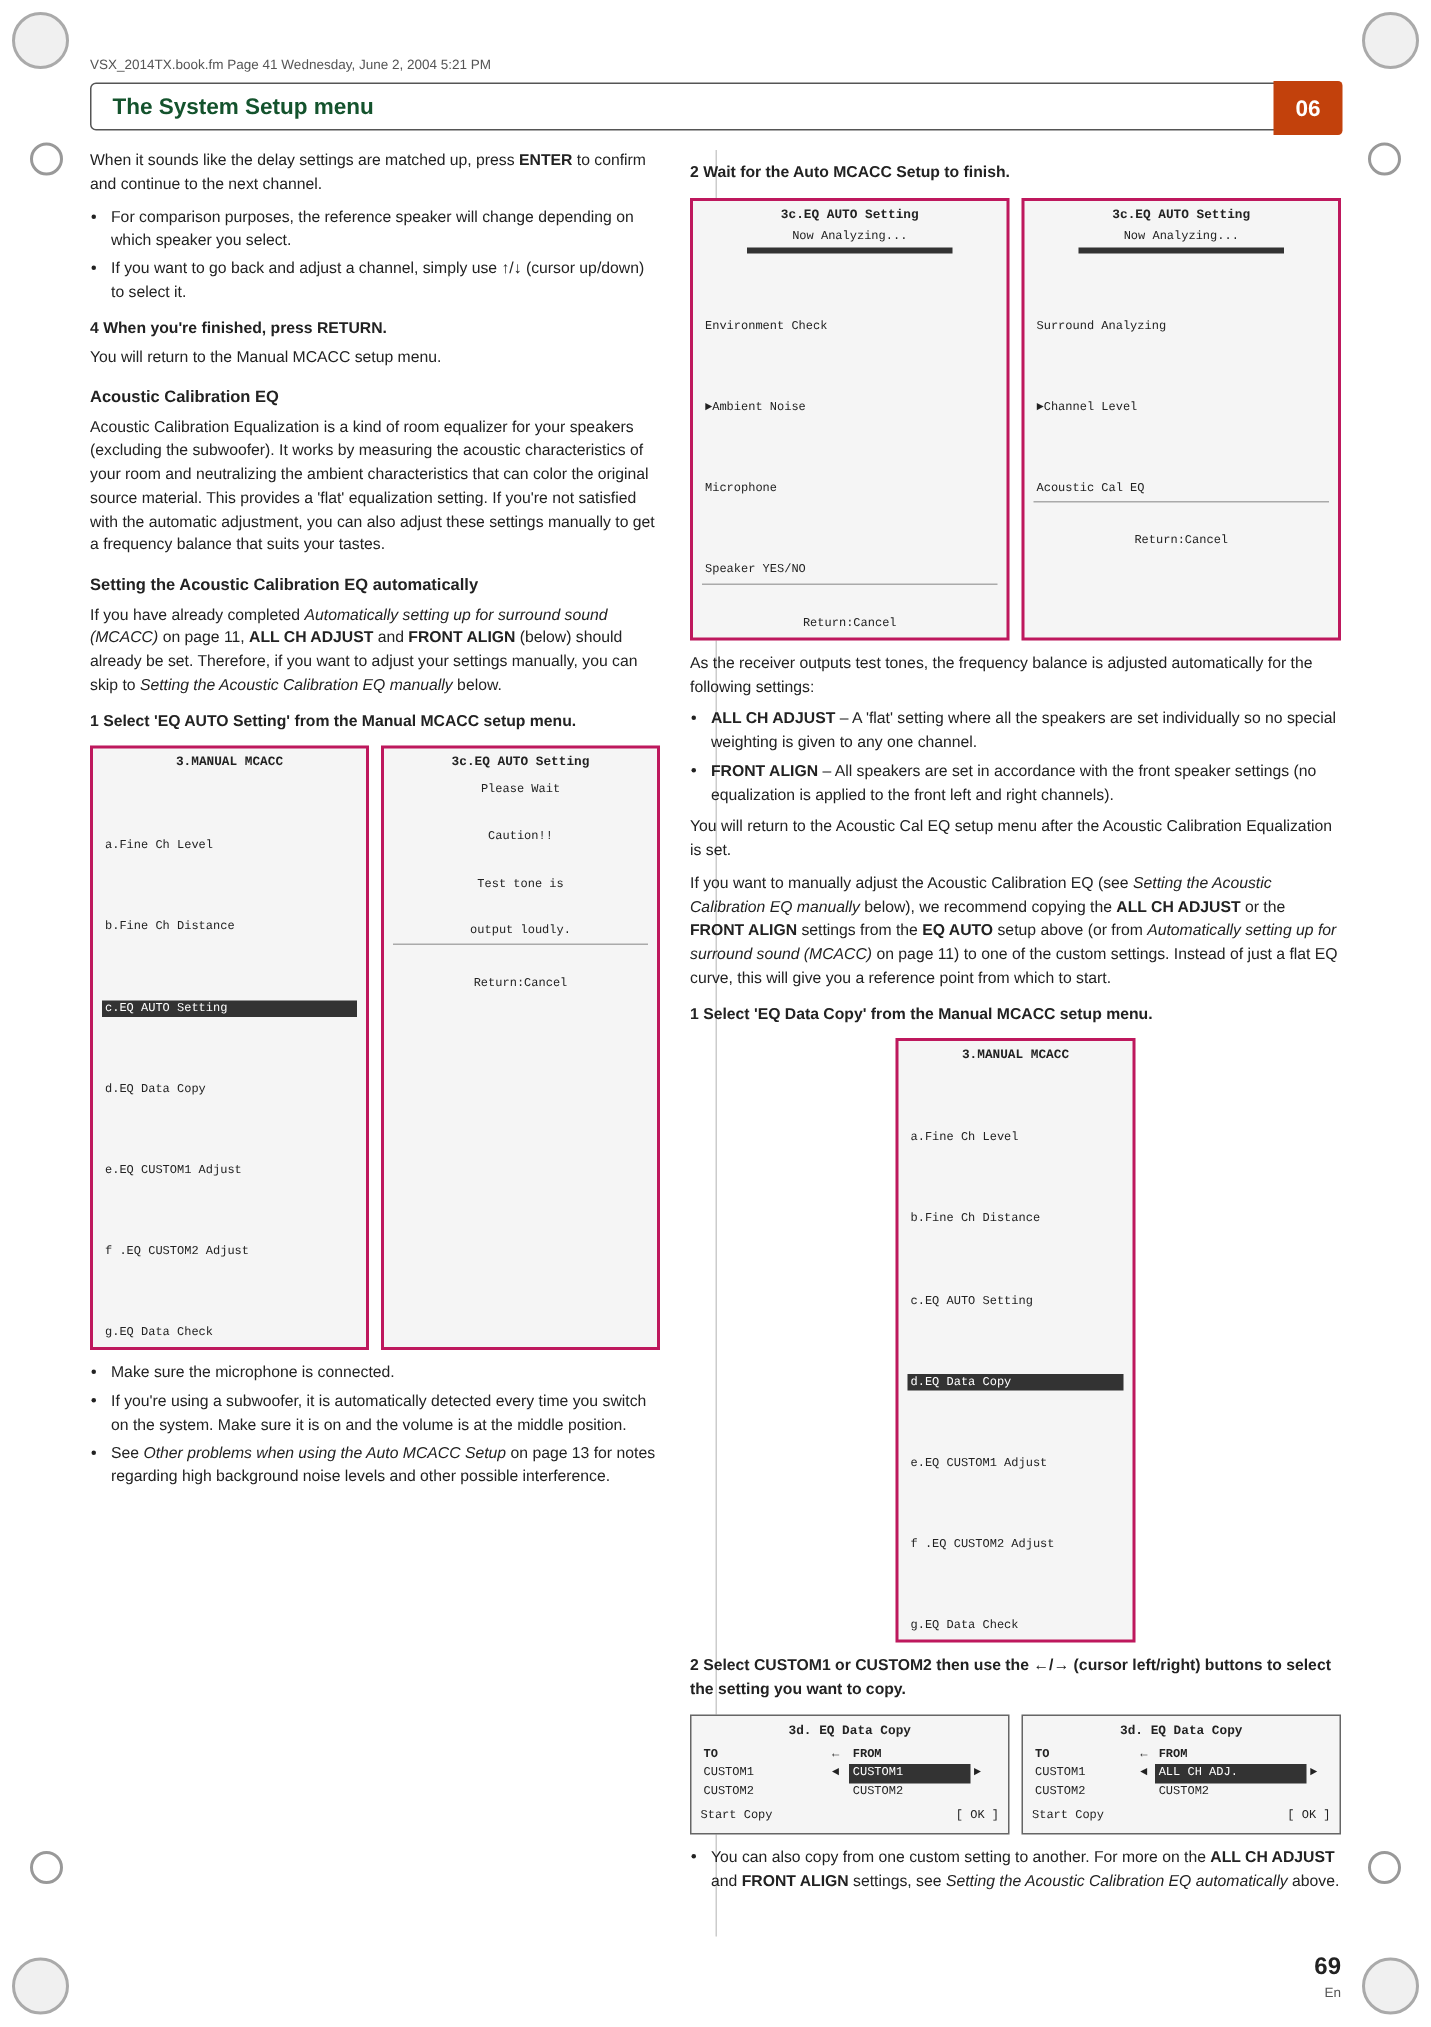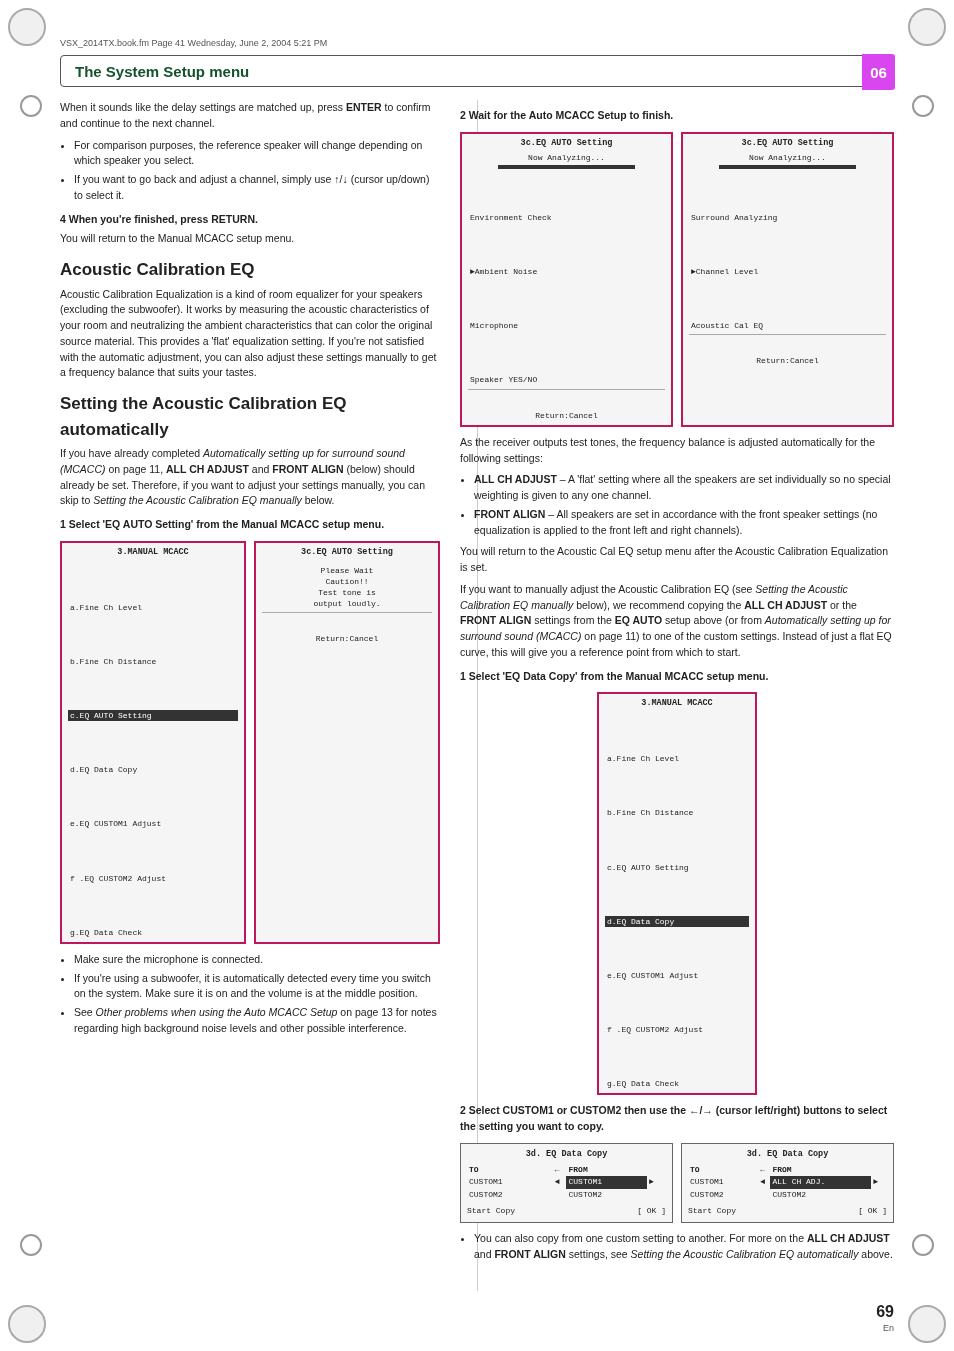--- a/index.html
+++ b/index.html
@@ -43,25 +43,25 @@
     }
     .header-title {
       font-size: 15px;
       font-weight: bold;
       color: #14532d;
     }
     .header-number {
       position: absolute;
       right: -2px;
       top: -2px;
-      background: #d946ef;
+      background: #c2410c;
       color: #fff;
       font-size: 15px;
       font-weight: bold;
-      width: 33px;
+      width: 46px;
       height: 36px;
       display: flex;
       align-items: center;
       justify-content: center;
       border-radius: 0 3px 3px 0;
     }
 
     
     .file-info {
       position: absolute;
@@ -93,21 +93,21 @@
       font-size: 10.5px;
       line-height: 1.5;
     }
 
     p { margin-bottom: 6px; }
     b { font-weight: bold; }
     em { font-style: italic; }
 
     .section-heading {
       font-weight: bold;
-      font-size: 17px;
+      font-size: 11px;
       margin-top: 10px;
       margin-bottom: 4px;
     }
 
     .step-heading {
       font-weight: bold;
       font-size: 10.5px;
       margin-top: 8px;
       margin-bottom: 4px;
     }
@@ -175,21 +175,21 @@
 
     .screen-box .wait-text {
       text-align: center;
       font-size: 8px;
       margin-top: 6px;
     }
 
     .screen-box .caution-text {
       text-align: center;
       font-size: 8px;
-      margin-top: 0;
+      margin-top: 20px;
     }
 
     
     .screen-single {
       display: flex;
       justify-content: center;
       margin: 8px 0;
     }
     .screen-single .screen-box {
       min-width: 140px;

